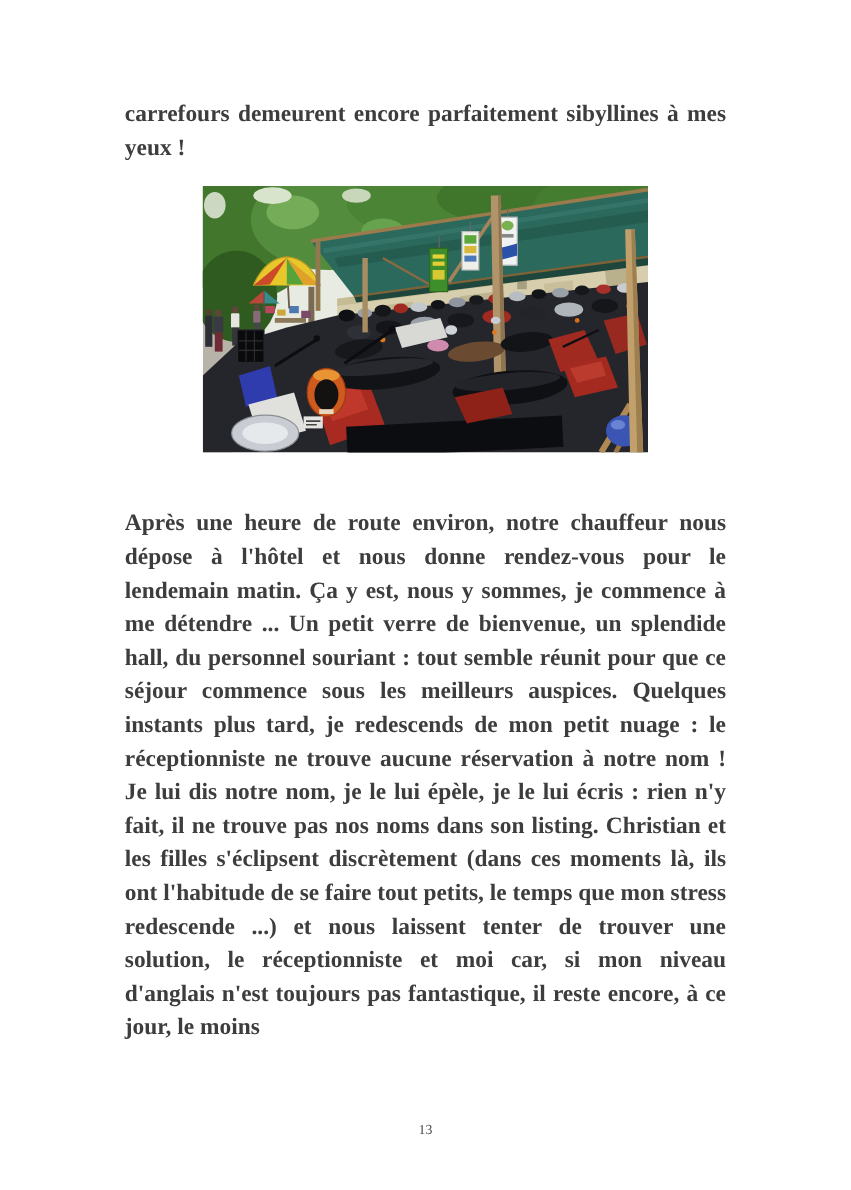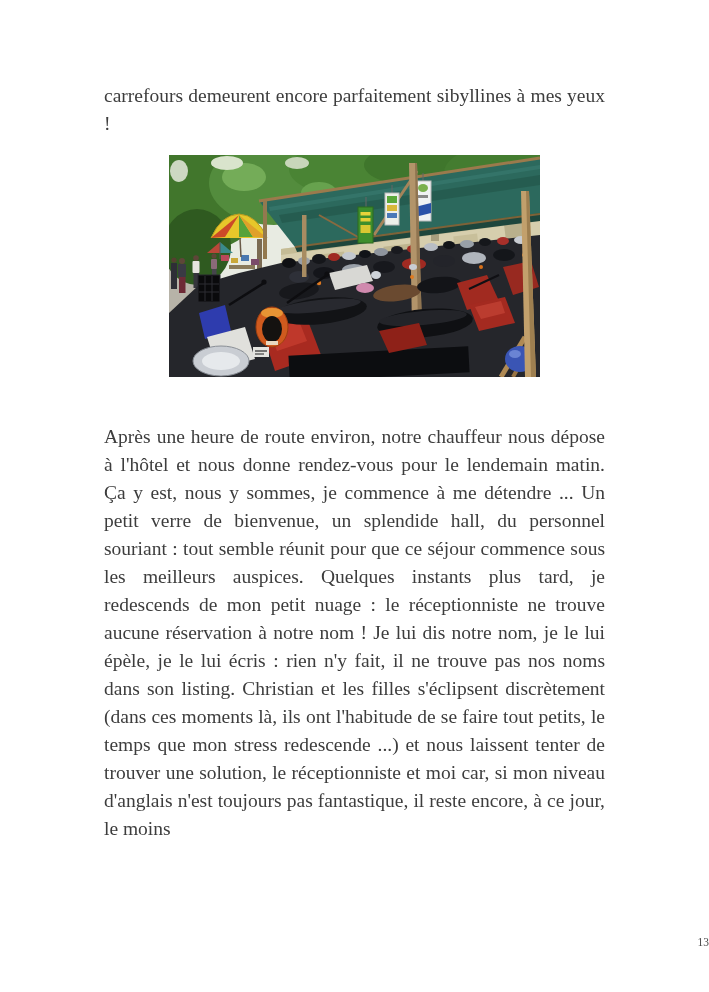--- a/index.html
+++ b/index.html
@@ -14,32 +14,33 @@
     position:absolute;
     left:104px;top:82px;
     width:501px;
   }
   .body-text{
     margin:0;
     font-size:19.5px;
     line-height:28px;
     color:#3d3d3d;
     text-align:justify;
+    font-weight:bold;
   }
   .photo-wrap{
     width:371px;
     height:222px;
     margin:17px auto 46px auto;
   }
   .photo-wrap svg{display:block;}
   .page-number{
     position:absolute;
     left:0;right:0;
     top:936px;
-    text-align:right;
+    text-align:center;
     font-size:11.5px;
     color:#4a4a4a;
   }
 </style>
 </head>
 <body>
 
 <div class="page">
 
   <p class="body-text">carrefours demeurent encore parfaitement sibyllines à mes yeux !</p>

